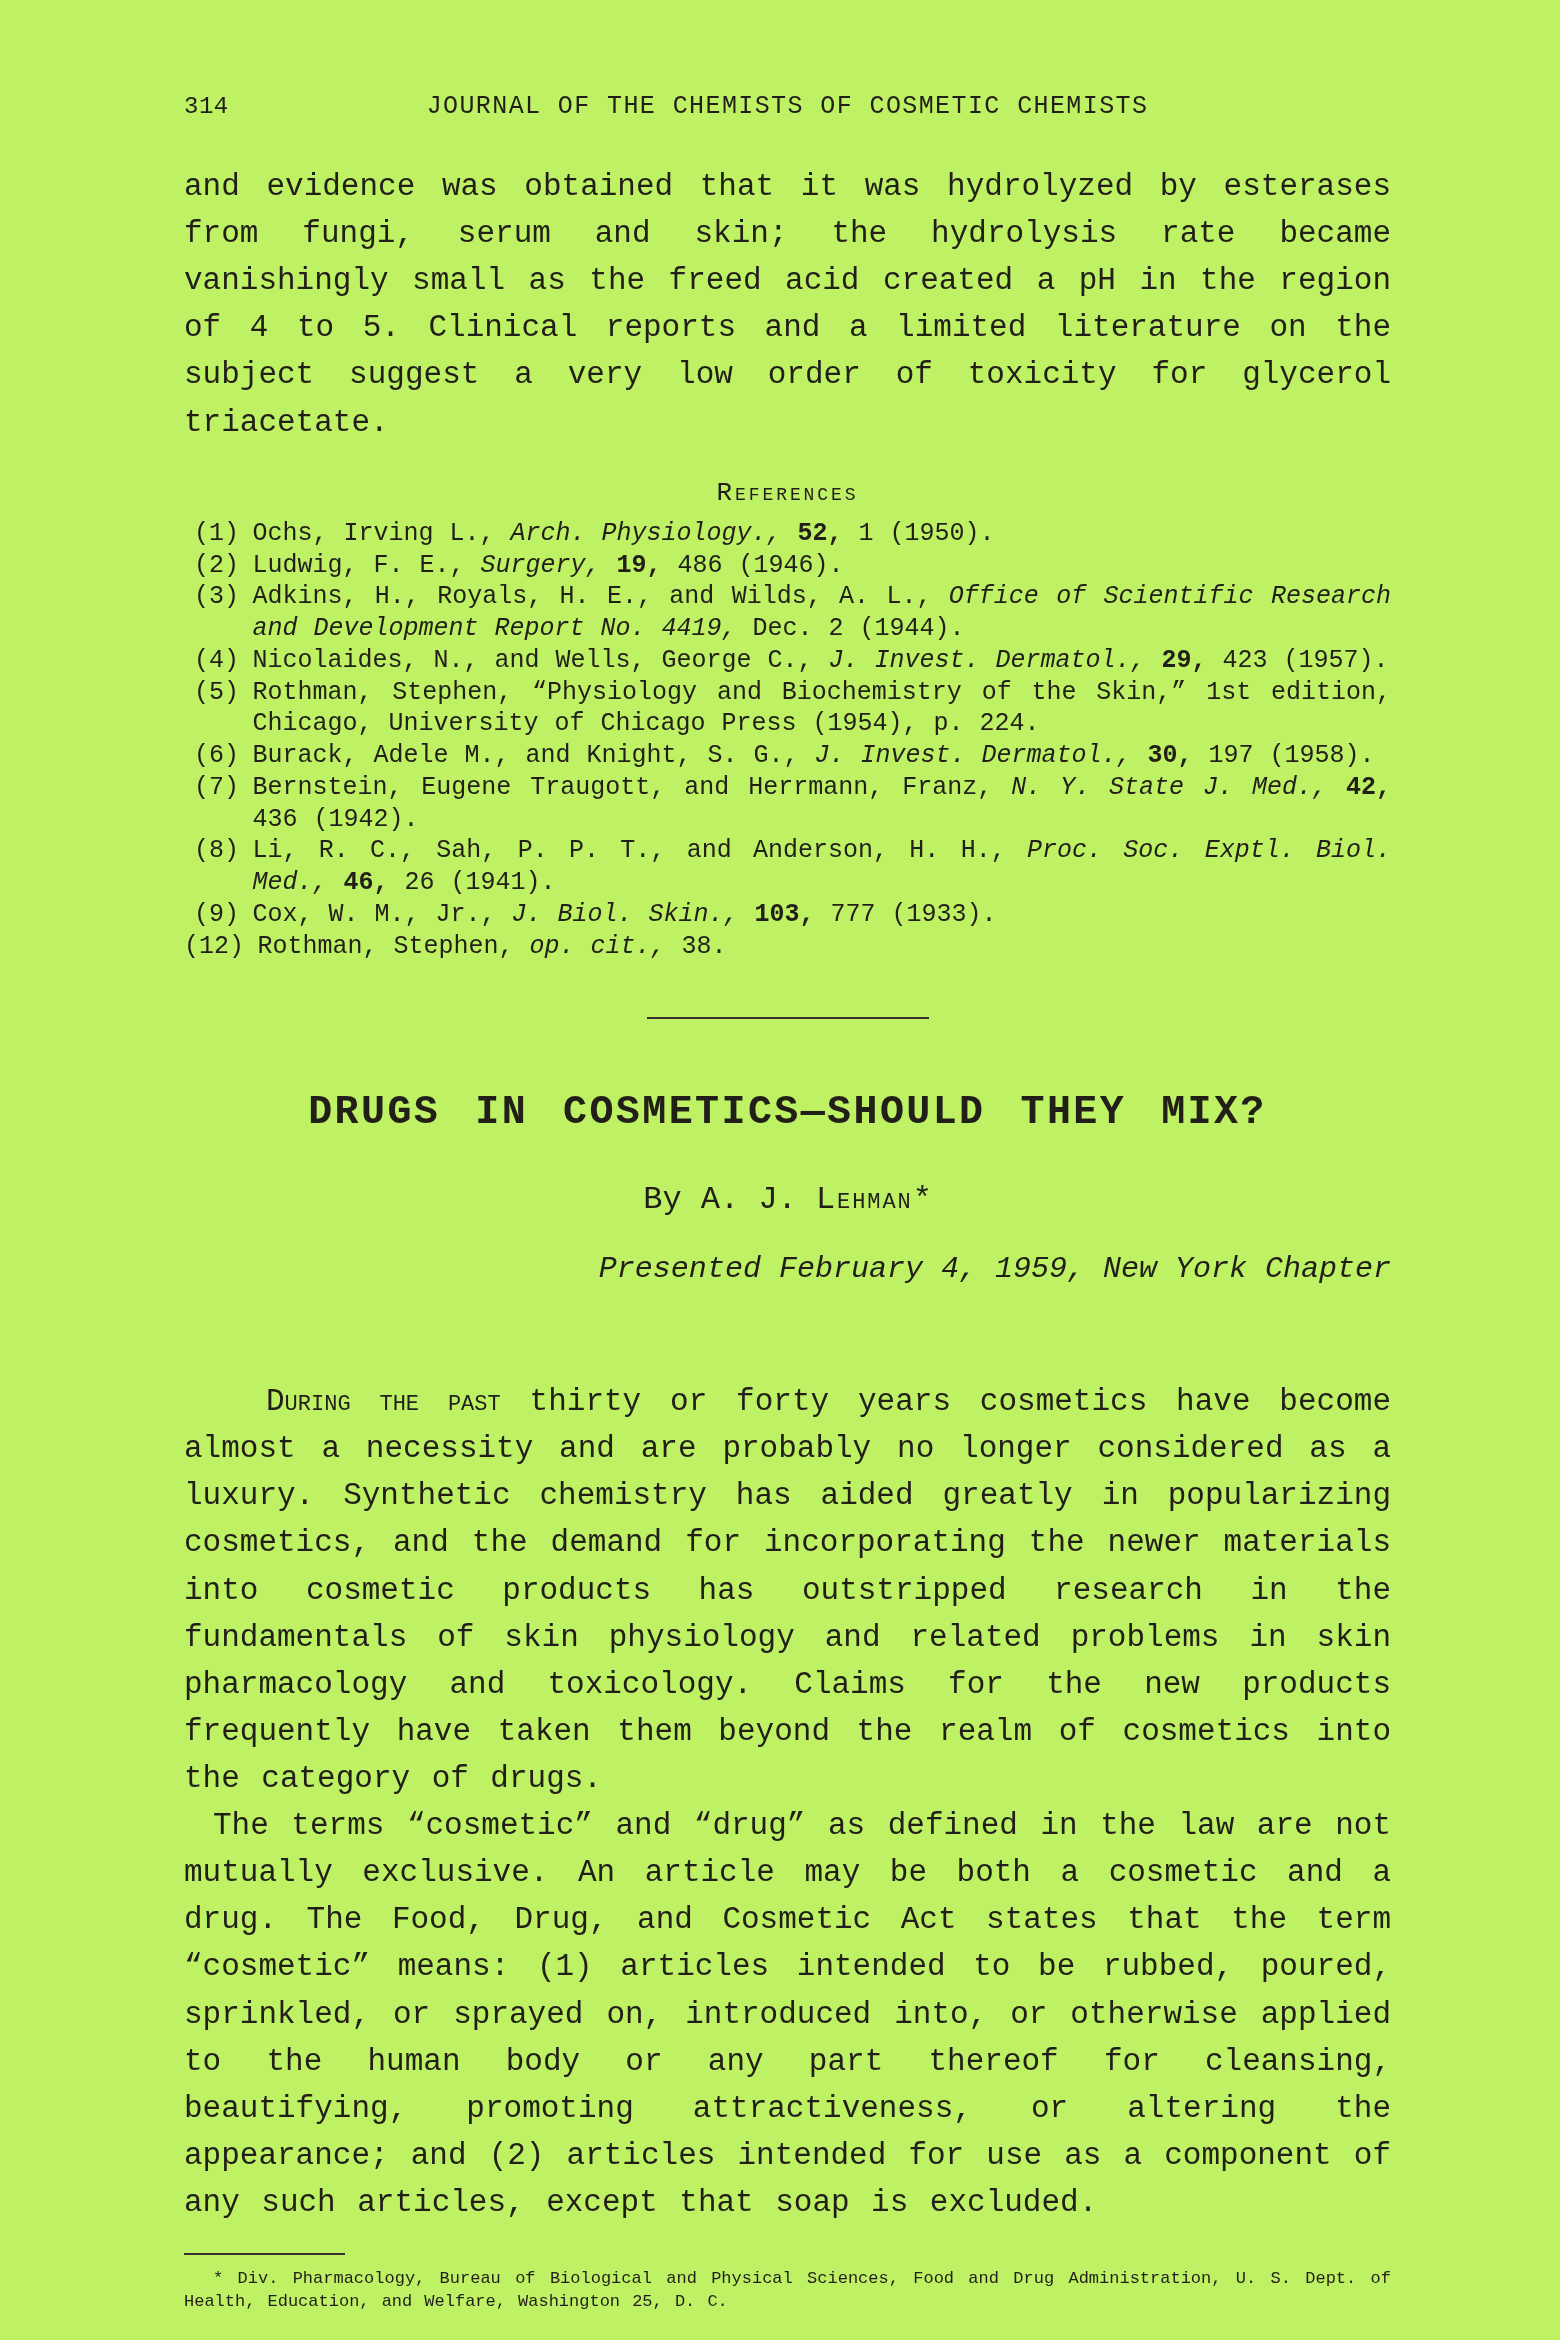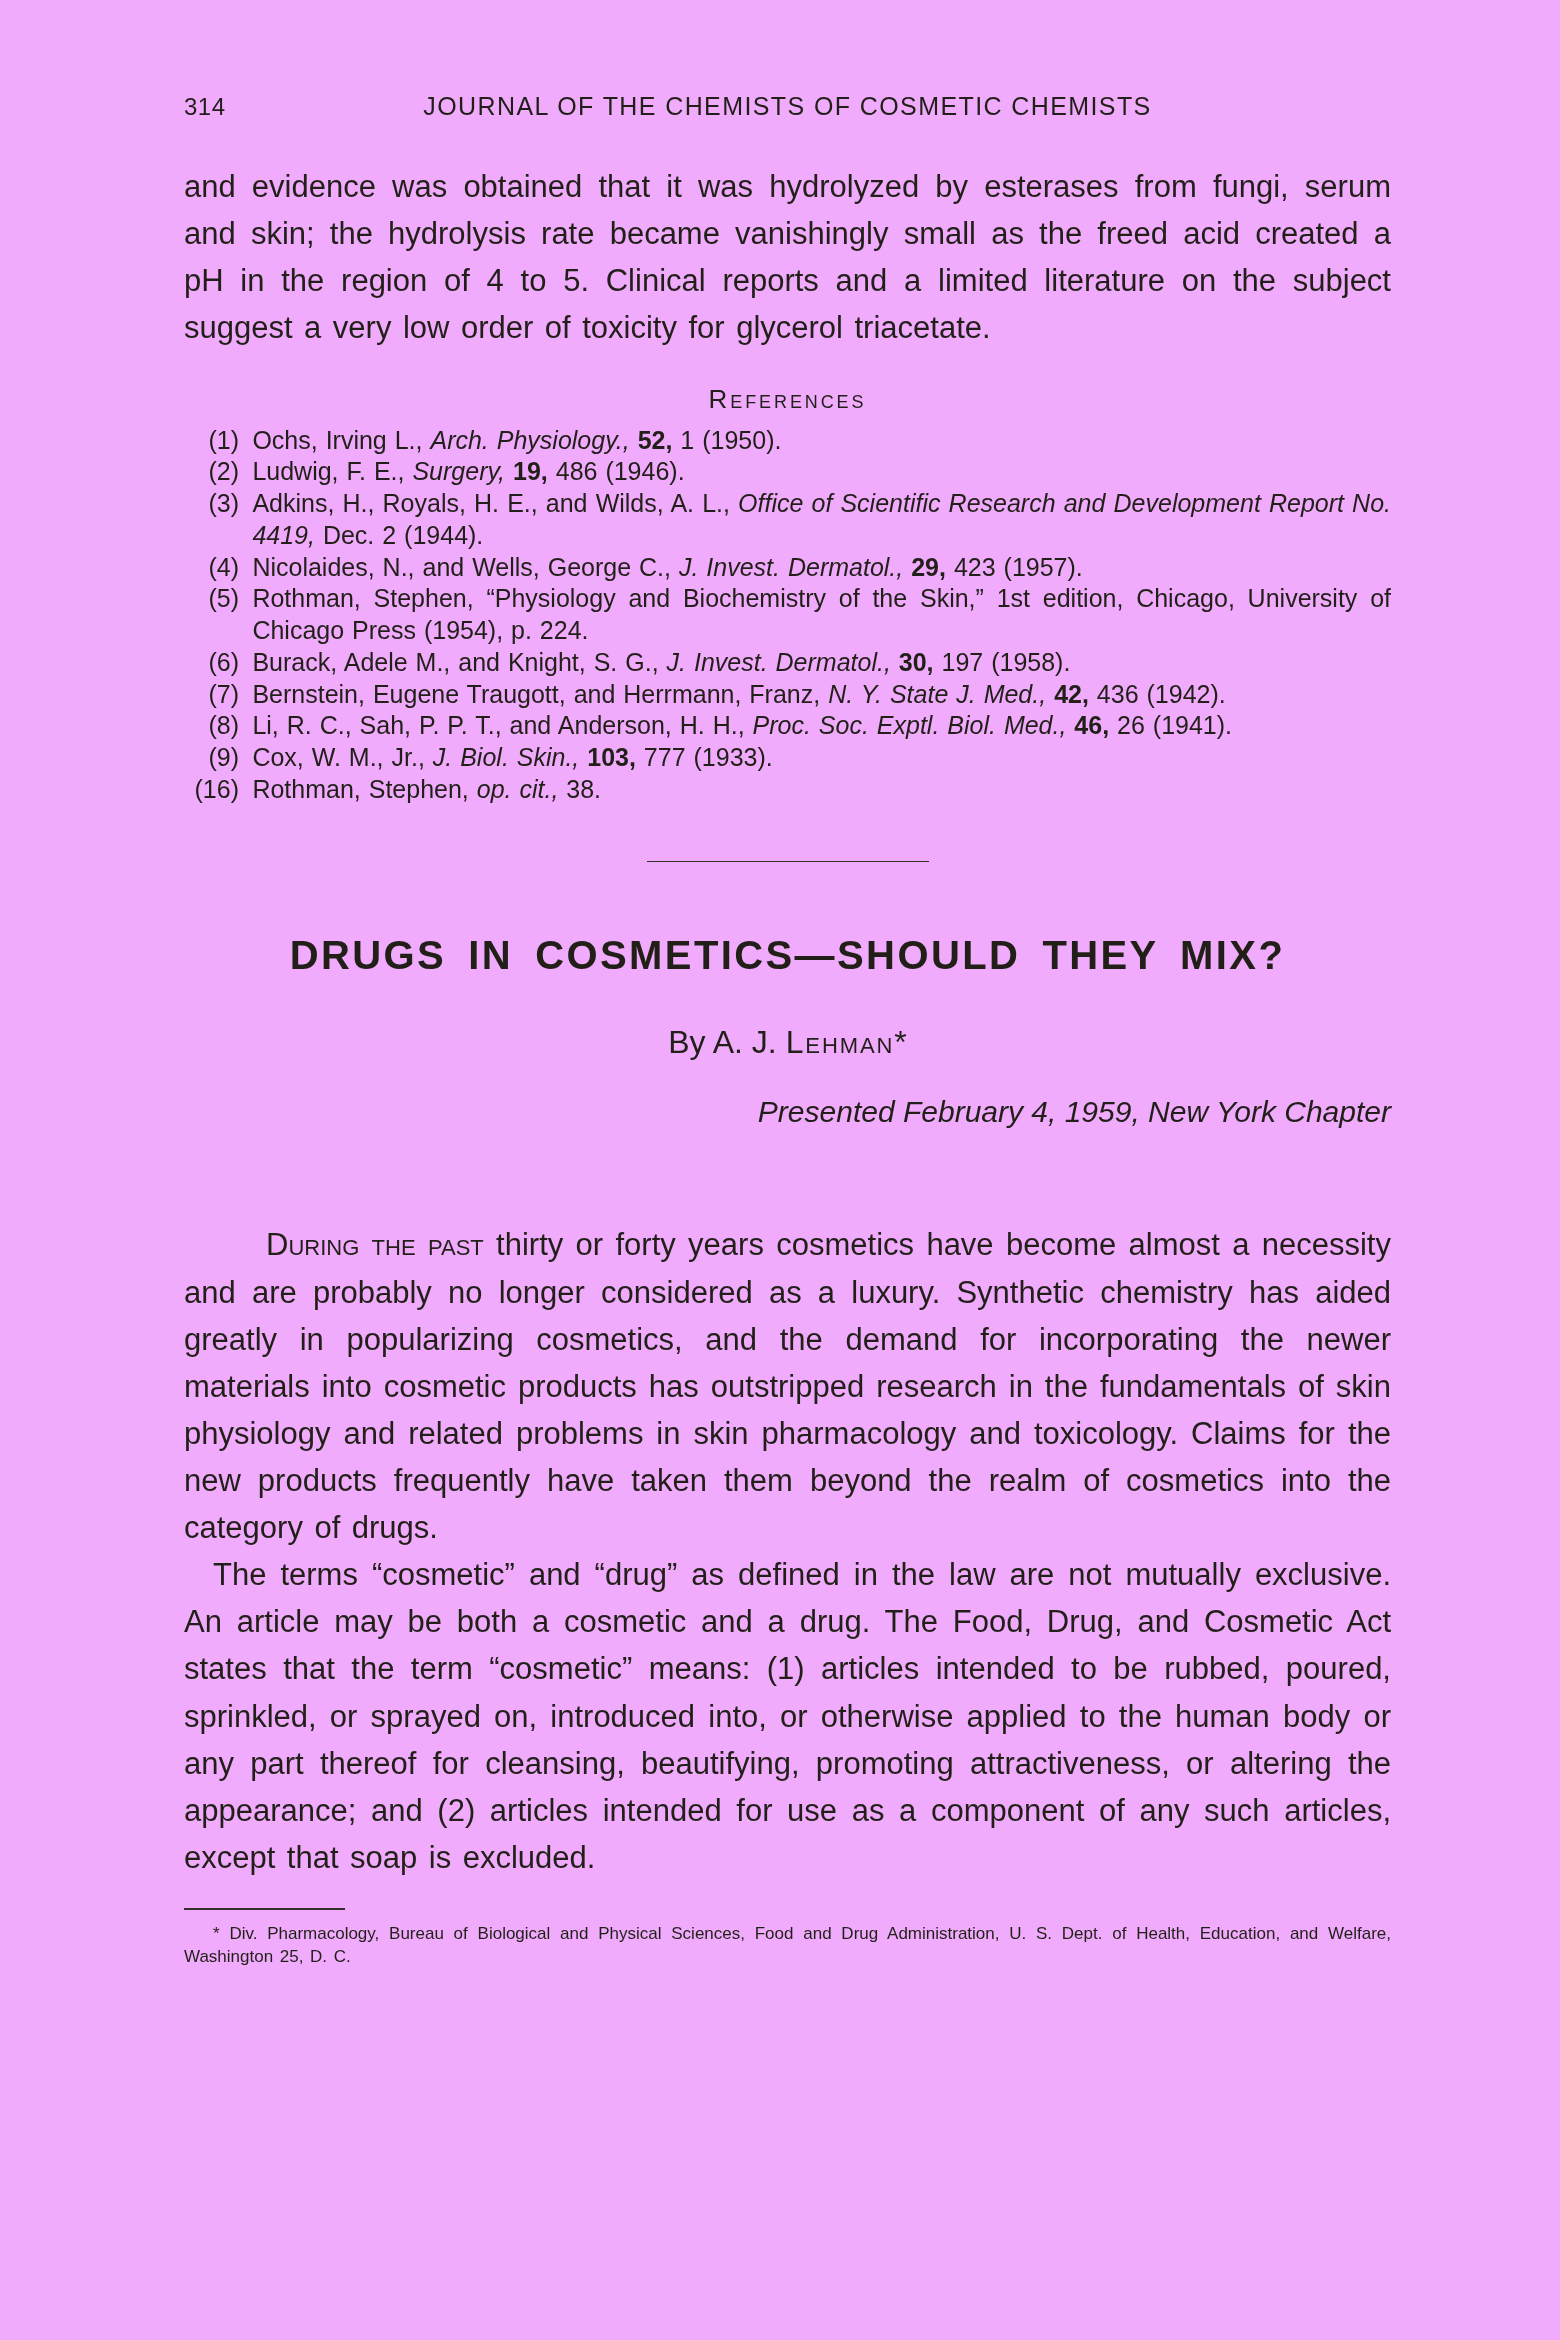--- a/index.html
+++ b/index.html
@@ -5,23 +5,23 @@
   html, body {
     margin: 0;
     padding: 0;
     background: #e9e6de;
   }
   .page {
     position: relative;
     width: 1561px;
     height: 2341px;
     margin: 0 auto;
-    background: #f0abfc;
+    background: #bef264;
     color: #221f19;
-    font-family: Liberation Sans, sans-serif;
+    font-family: Liberation Mono, monospace;
     box-sizing: border-box;
     padding: 92px 170px 0 184px;
     overflow: hidden;
   }
 
   
   .running-head {
     position: relative;
     text-align: center;
     font-size: 25px;
@@ -170,21 +170,21 @@
     </div>
     <div class="ref-row">
       <span class="ref-num">(8)</span>
       <span class="ref-text"><span>Li, R. C., Sah, P. P. T., and Anderson, H. H., </span><span class="s-i">Proc. Soc. Exptl. Biol. Med.,</span><span> </span><span class="s-b">46,</span><span> 26 (1941).</span></span>
     </div>
     <div class="ref-row">
       <span class="ref-num">(9)</span>
       <span class="ref-text"><span>Cox, W. M., Jr., </span><span class="s-i">J. Biol. Skin.,</span><span> </span><span class="s-b">103,</span><span> 777 (1933).</span></span>
     </div>
     <div class="ref-row">
-      <span class="ref-num">(16)</span>
+      <span class="ref-num">(12)</span>
       <span class="ref-text"><span>Rothman, Stephen, </span><span class="s-i">op. cit.,</span><span> 38.</span></span>
     </div>
   </section>
 
   <div class="section-rule"></div>
 
   <article>
     <h1 class="title">DRUGS IN COSMETICS—SHOULD THEY MIX?</h1>
     <p class="byline"><span>By A. J. </span><span class="s-sc">Lehman</span><span>*</span></p>
     <p class="presented">Presented February 4, 1959, New York Chapter</p>

